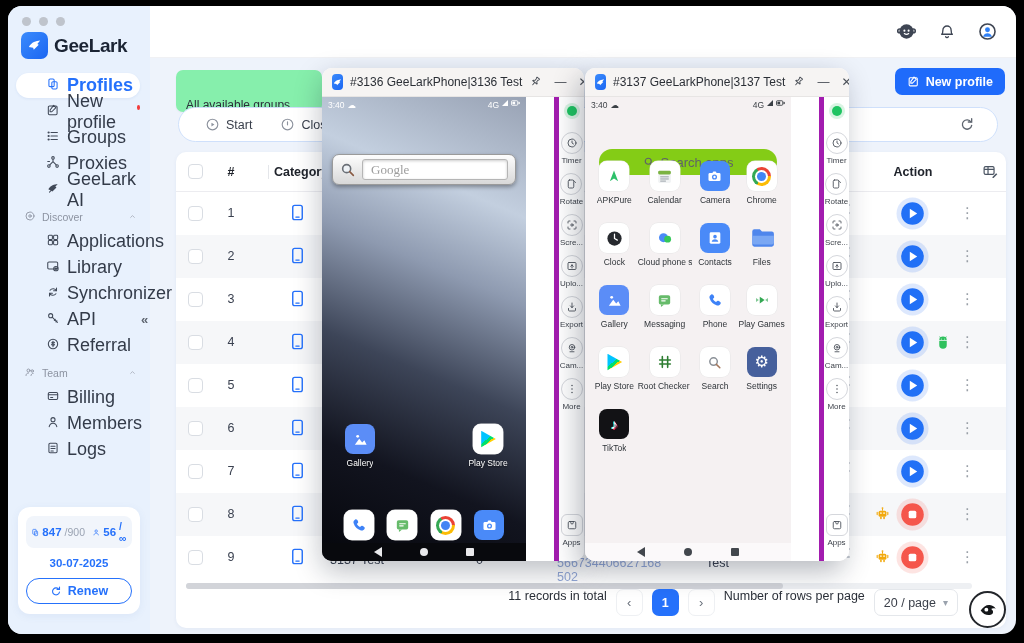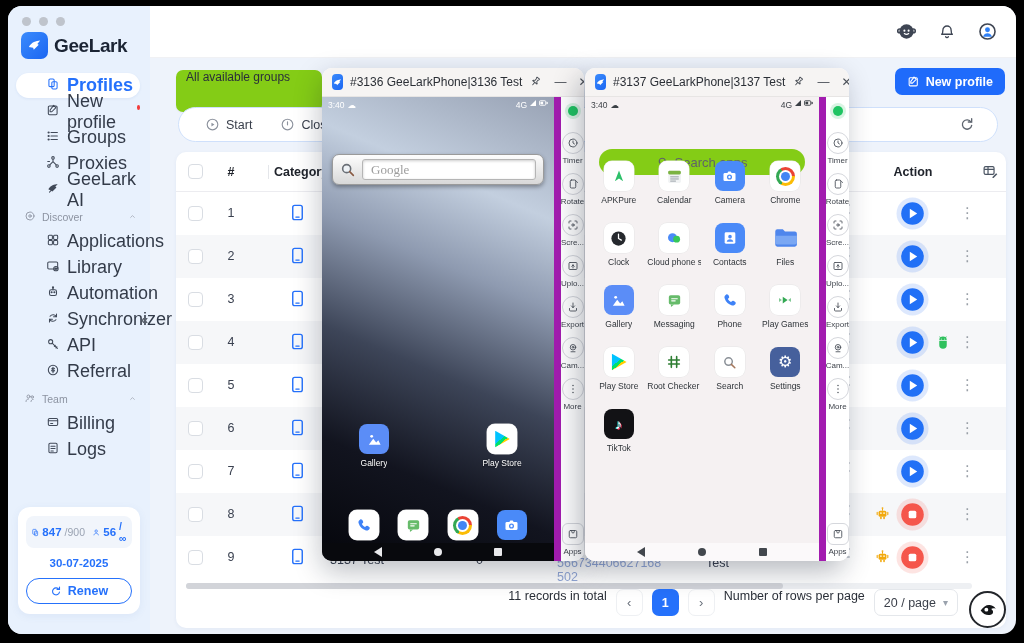--- a/index.html
+++ b/index.html
@@ -33,22 +33,22 @@
   .usage-num{color:#2571fb;font-weight:700}
   .usage-lim{color:#9aa3b2;font-size:10.5px}
   .usage-lim2{color:#2571fb;font-size:10.5px;font-weight:700}
   .usage-date{text-align:center;color:#2571fb;font-weight:700;font-size:11.5px;margin:9px 0;}
   .renew-btn{height:26px;border:1px solid #2571fb;border-radius:14px;color:#2571fb;font-size:12.5px;
     font-weight:700;display:flex;align-items:center;justify-content:center;gap:6px;background:#fff;}
   
   .topbar{position:absolute;left:142px;right:0;top:0;height:52px;background:#fff;border-bottom:1px solid #f0f1f4;}
   .tb-icons{position:absolute;right:18px;top:15px;display:flex;align-items:center;gap:21px;color:#3e4553;}
   
-  .group-select{position:absolute;left:168px;top:64px;width:146px;height:42px;background:#84cc16;border-radius:7px;
-    display:flex;align-items:flex-start;padding:0 10px;font-size:12px;color:#2a2f3a;box-shadow:0 1px 2px rgba(30,60,120,.05);}
+  .group-select{position:absolute;left:168px;top:64px;width:146px;height:42px;background:#86efac;border-radius:7px;
+    display:flex;align-items:flex-end;padding:0 10px;font-size:12px;color:#2a2f3a;box-shadow:0 1px 2px rgba(30,60,120,.05);}
   .new-profile-btn{position:absolute;right:11px;top:62px;height:27px;padding:0 12px;background:#1f6bfb;border-radius:7px;
     color:#fff;font-size:12.5px;font-weight:600;display:flex;align-items:center;gap:6px;border:none;}
   .toolbar-pill{position:absolute;left:170px;top:101px;width:820px;height:35px;background:#fff;
     border:1.5px solid #cfe0fb;border-radius:18px;display:flex;align-items:center;padding-left:26px;gap:28px;}
   .tp-item{display:flex;align-items:center;gap:6px;font-size:12.5px;color:#3a404c;}
   .tp-item svg{color:#8d939e}
   .tp-refresh{position:absolute;right:22px;top:8px;color:#5f6670;}
   
   .card{position:absolute;left:168px;top:146px;width:830px;height:476px;background:#fff;border-radius:10px;
     box-shadow:0 1px 4px rgba(40,70,140,.06);}
@@ -131,22 +131,22 @@
     row-gap:9px;}
   .app-cell{display:flex;flex-direction:column;align-items:center;gap:4px;min-height:53px;}
   .app-label{font-size:8.5px;color:#2e3338;max-width:54px;white-space:nowrap;overflow:hidden;text-align:center;}
   .tile{width:30px;height:30px;border-radius:8px;background:#fff;box-shadow:0 0 0 .5px #e6e6e6;
     display:flex;align-items:center;justify-content:center;}
   .chrome-disc{width:19px;height:19px;border-radius:50%;position:relative;
     background:conic-gradient(from -30deg,#ea4335 0 33%,#fbbc05 0 66%,#34a853 0 100%);}
   .chrome-disc::after{content:"";position:absolute;inset:5px;border-radius:50%;background:#4285f4;box-shadow:0 0 0 2px #fff;}
   .ps-tri{width:17px;height:17px;background:linear-gradient(140deg,#00c3ff 0 45%,#00e06d 45% 58%,#ffce00 58% 76%,#ff4a3d 76%);
     clip-path:polygon(10% 2%,96% 50%,10% 98%);}
-  .pw-toolbar{width:30px;background:#fff;border-left:7px solid #a21caf;display:flex;flex-direction:column;
-    align-items:center;padding:9px 0 5px;}
+  .pw-toolbar{width:30px;background:#fff;border-left:5px solid #a21caf;display:flex;flex-direction:column;
+    align-items:center;padding:9px 0 14px;margin-left:28px;}
   .pw-status-dot{width:10px;height:10px;border-radius:50%;background:#1fc462;box-shadow:0 0 0 3px #d9f4e3;margin-bottom:16px;}
   .pwt-item{display:flex;flex-direction:column;align-items:center;margin-bottom:8px;}
   .pwt-circle{width:22px;height:22px;border-radius:50%;border:1px solid #d5d7dc;display:flex;align-items:center;
     justify-content:center;color:#4e545c;}
   .pwt-label{font-size:8px;color:#3f444c;margin-top:2px;white-space:nowrap;}
   .pwt-apps{margin-top:auto;margin-bottom:0;}
   .pwt-apps .pwt-circle{border-radius:6px;}
 </style>
 </head>
 <body>
@@ -230,30 +230,20 @@
         <div class="side-item">
      <span><svg width="14" height="14" viewBox="0 0 24 24" fill="none" stroke="currentColor" stroke-width="1.8" stroke-linecap="round" stroke-linejoin="round">
               <rect x="3" y="5" width="17" height="12" rx="2"></rect>
               <circle cx="17" cy="16.5" r="3.8"></circle>
               <path d="M17 14.8v3.4M15.3 16.5h3.4"></path>
             </svg></span>
      <span>Library</span>
    </div>
         <div class="side-item">
      <span><svg width="14" height="14" viewBox="0 0 24 24" fill="none" stroke="currentColor" stroke-width="1.8" stroke-linecap="round" stroke-linejoin="round">
-              <rect x="6" y="8" width="12" height="10" rx="3"></rect>
-              <path d="M12 8V5.5"></path>
-              <circle cx="12" cy="4.2" r="1"></circle>
-              <circle cx="9.6" cy="12.5" r=".9" fill="currentColor"></circle>
-              <circle cx="14.4" cy="12.5" r=".9" fill="currentColor"></circle>
-            </svg></span>
-     <span>Automation</span>
-   </div>
-        <div class="side-item">
-     <span><svg width="14" height="14" viewBox="0 0 24 24" fill="none" stroke="currentColor" stroke-width="1.8" stroke-linecap="round" stroke-linejoin="round">
               <path d="M7 9a6.5 6.5 0 0 1 11 1m0-5v5h-5"></path>
               <path d="M17 15a6.5 6.5 0 0 1-11-1m0 5v-5h5"></path>
             </svg></span>
      <span>Synchronizer</span>
    </div>
         <div class="side-item">
      <span><svg width="14" height="14" viewBox="0 0 24 24" fill="none" stroke="currentColor" stroke-width="1.8" stroke-linecap="round" stroke-linejoin="round">
               <circle cx="8" cy="8" r="3.5"></circle>
               <path d="M10.6 10.6 19.5 19.5m-2.5-.8 1.7-1.7m-4.4-1 1.7-1.7"></path>
             </svg></span>
@@ -277,20 +267,27 @@
      <span class="sec-chev"><svg width="11" height="11" viewBox="0 0 24 24" fill="none" stroke="currentColor" stroke-width="1.8" stroke-linecap="round" stroke-linejoin="round">
               <path d="M8 14l4-4 4 4"></path>
             </svg></span>
    </div>
         <div class="side-item">
      <span><svg width="14" height="14" viewBox="0 0 24 24" fill="none" stroke="currentColor" stroke-width="1.8" stroke-linecap="round" stroke-linejoin="round">
               <rect x="4" y="6" width="16" height="12" rx="2"></rect>
               <path d="M4 10h16M8 14.5h3.5"></path>
             </svg></span>
      <span>Billing</span>
+   </div>
+        <div class="side-item">
+     <span><svg width="14" height="14" viewBox="0 0 24 24" fill="none" stroke="currentColor" stroke-width="1.8" stroke-linecap="round" stroke-linejoin="round">
+              <circle cx="12" cy="8" r="3.5"></circle>
+              <path d="M5.5 20c.8-4 3.4-6 6.5-6s5.7 2 6.5 6"></path>
+            </svg></span>
+     <span>Members</span>
    </div>
         <div class="side-item">
      <span><svg width="14" height="14" viewBox="0 0 24 24" fill="none" stroke="currentColor" stroke-width="1.8" stroke-linecap="round" stroke-linejoin="round">
               <rect x="5" y="4" width="14" height="16" rx="2"></rect>
               <path d="M8.5 9h7M8.5 13h7M8.5 17h4"></path>
             </svg></span>
      <span>Logs</span>
    </div>
       </nav>
     <div class="collapse-btn">«</div>

